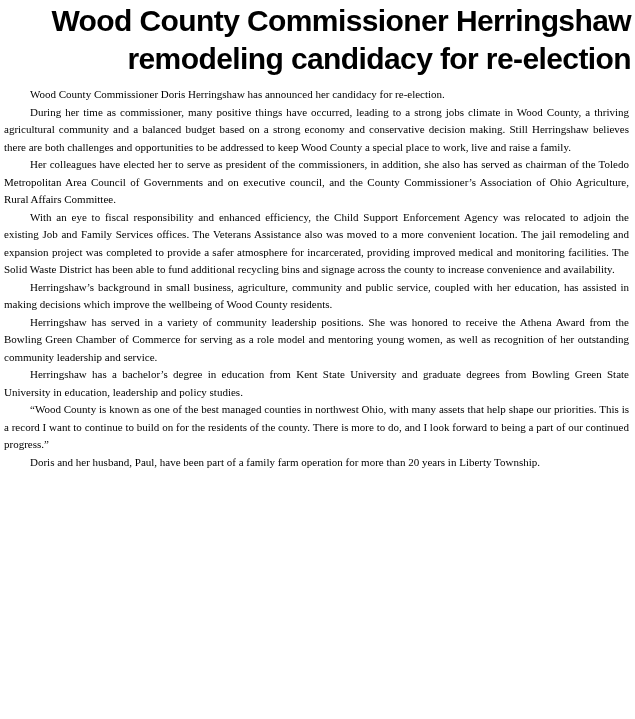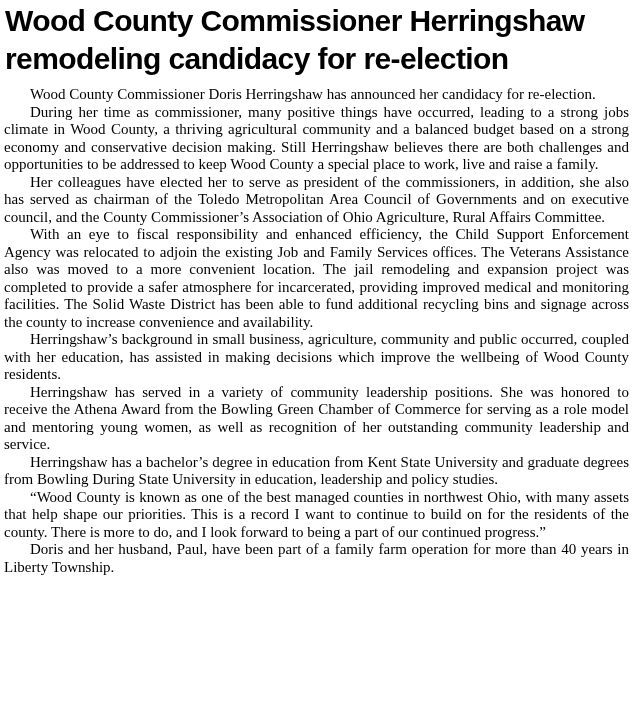--- a/index.html
+++ b/index.html
@@ -23,24 +23,25 @@
     font-size: 30px;
     line-height: 38px;
     letter-spacing: -0.6px;
     margin: 2px 0 8px 0;
     padding: 0 4px 0 5px;
     color: #000000;
   }
   .headline .hl-line {
     display: block;
     white-space: nowrap;
+    text-align: right;
   }
   .body-copy {
     font-family: "Liberation Serif", "DejaVu Serif", serif;
-    font-size: 15px;
+    font-size: 11px;
     line-height: 17.5px;
     text-align: justify;
     padding: 0 6px 0 4px;
     color: #000000;
   }
   .body-copy p {
     margin: 0;
     text-indent: 26px;
   }
 </style>
@@ -50,19 +51,19 @@
 <article class="article">
   <h1 class="headline">
     <span class="hl-line">Wood County Commissioner Herringshaw</span>
     <span class="hl-line">remodeling candidacy for re-election</span>
   </h1>
   <div class="body-copy">
     <p>Wood County Commissioner Doris Herringshaw has announced her candidacy for re-election.</p>
     <p>During her time as commissioner, many positive things have occurred, leading to a strong jobs climate in Wood County, a thriving agricultural community and a balanced budget based on a strong economy and conservative decision making. Still Herringshaw believes there are both challenges and opportunities to be addressed to keep Wood County a special place to work, live and raise a family.</p>
     <p>Her colleagues have elected her to serve as president of the commissioners, in addition, she also has served as chairman of the Toledo Metropolitan Area Council of Governments and on executive council, and the County Commissioner’s Association of Ohio Agriculture, Rural Affairs Committee.</p>
     <p>With an eye to fiscal responsibility and enhanced efficiency, the Child Support Enforcement Agency was relocated to adjoin the existing Job and Family Services offices. The Veterans Assistance also was moved to a more convenient location. The jail remodeling and expansion project was completed to provide a safer atmosphere for incarcerated, providing improved medical and monitoring facilities. The Solid Waste District has been able to fund additional recycling bins and signage across the county to increase convenience and availability.</p>
-    <p>Herringshaw’s background in small business, agriculture, community and public occurred, coupled with her education, has assisted in making decisions which improve the wellbeing of Wood County residents.</p>
+    <p>Herringshaw’s background in small business, agriculture, community and public service, coupled with her education, has assisted in making decisions which improve the wellbeing of Wood County residents.</p>
     <p>Herringshaw has served in a variety of community leadership positions. She was honored to receive the Athena Award from the Bowling Green Chamber of Commerce for serving as a role model and mentoring young women, as well as recognition of her outstanding community leadership and service.</p>
-    <p>Herringshaw has a bachelor’s degree in education from Kent State University and graduate degrees from Bowling During State University in education, leadership and policy studies.</p>
+    <p>Herringshaw has a bachelor’s degree in education from Kent State University and graduate degrees from Bowling Green State University in education, leadership and policy studies.</p>
     <p>“Wood County is known as one of the best managed counties in northwest Ohio, with many assets that help shape our priorities. This is a record I want to continue to build on for the residents of the county. There is more to do, and I look forward to being a part of our continued progress.”</p>
-    <p>Doris and her husband, Paul, have been part of a family farm operation for more than 40 years in Liberty Township.</p>
+    <p>Doris and her husband, Paul, have been part of a family farm operation for more than 20 years in Liberty Township.</p>
   </div>
 </article>
 
 </body></html>

